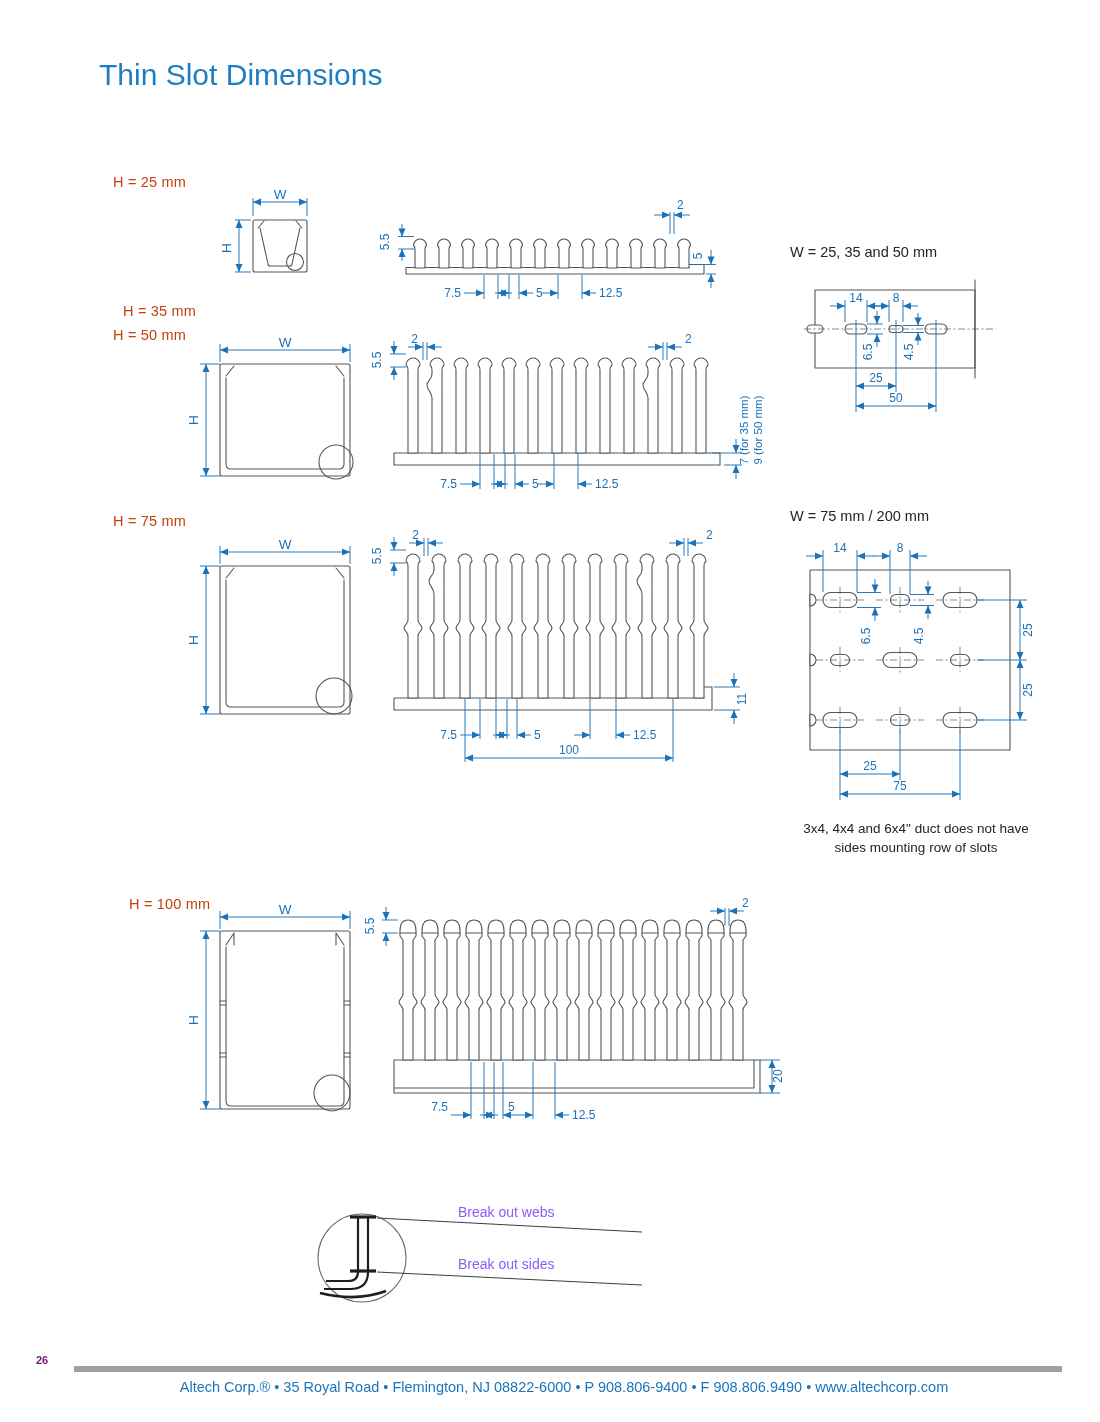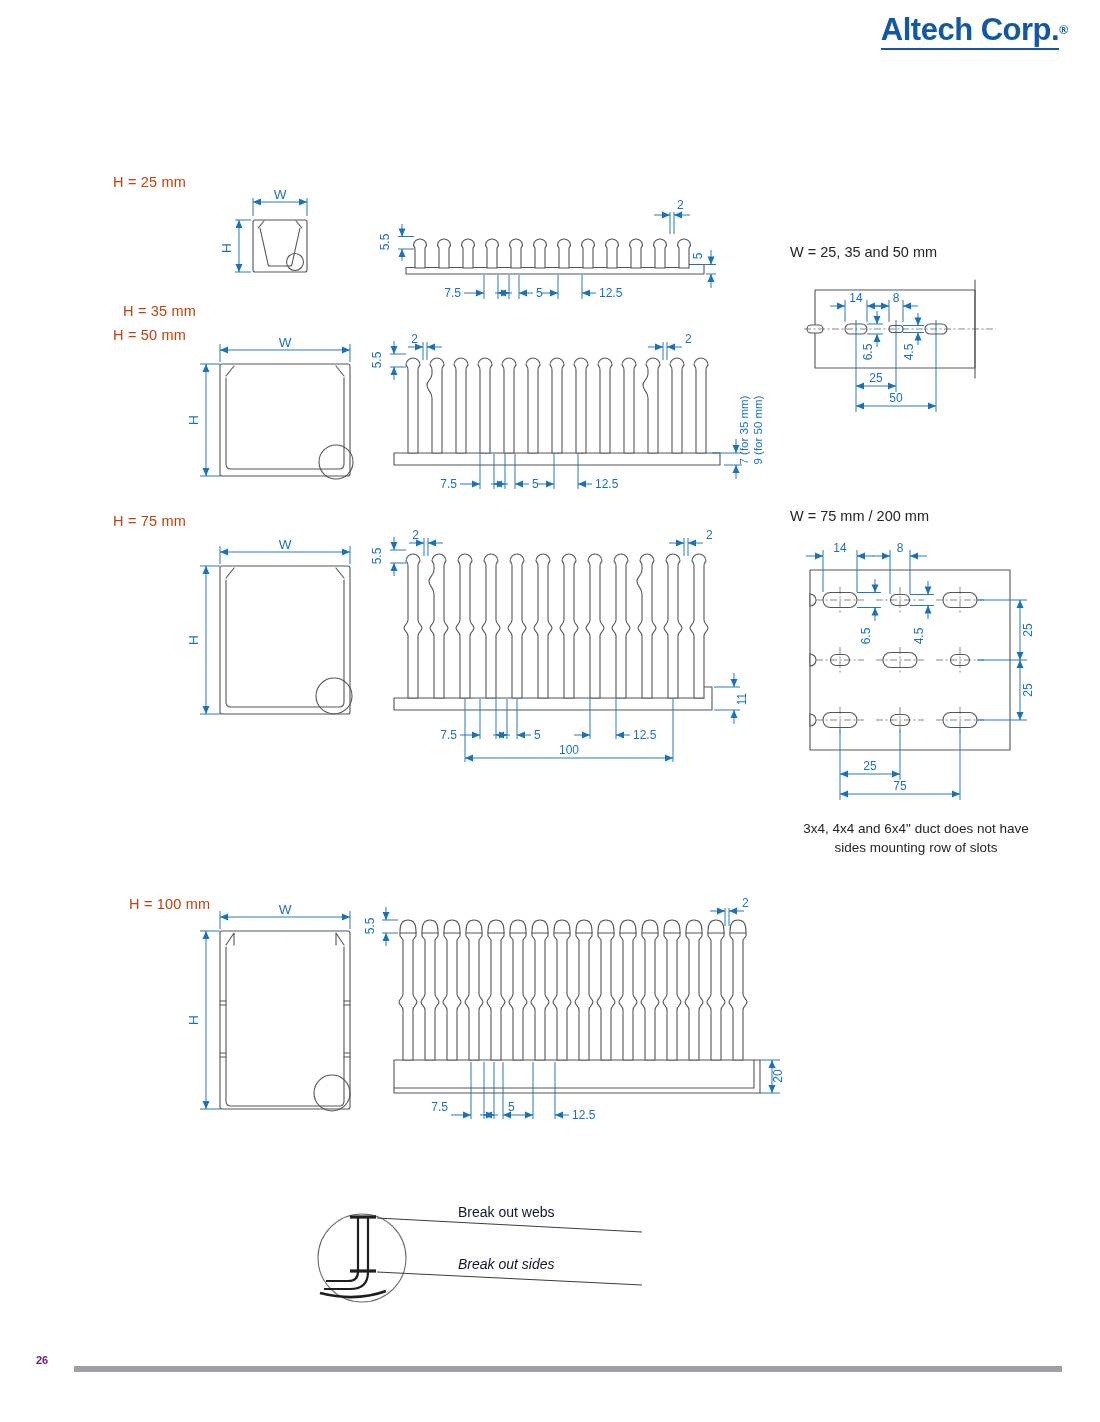--- a/index.html
+++ b/index.html
@@ -9,38 +9,36 @@
   .ln{stroke:#54565a;stroke-width:1.1;fill:none;stroke-linejoin:round;stroke-linecap:round;}
   .lnw{stroke:#54565a;stroke-width:1.1;fill:#ffffff;stroke-linejoin:round;}
   .cl{stroke:#54565a;stroke-width:0.7;fill:none;stroke-dasharray:7 2.5 2 2.5;}
   .dim{stroke:#1c72b8;stroke-width:0.95;fill:none;}
   text.dt{fill:#1c72b8;font-size:12px;font-family:"Liberation Sans",sans-serif;}
   text.dl{fill:#1c72b8;font-size:13.5px;font-family:"Liberation Sans",sans-serif;}
   text.sm{font-size:11.5px;}
   .shead{position:absolute;font-size:14.5px;color:#c2410c;letter-spacing:.2px;}
   .ptitle{position:absolute;font-size:14.5px;color:#232429;text-align:left;}
   .pnote{position:absolute;font-size:13.5px;color:#232429;text-align:center;line-height:1.4;}
-  .blabel{position:absolute;font-size:14px;color:#0f172a;}
+  .blabel{position:absolute;font-size:14px;color:#8b5cf6;}
   #logo{position:absolute;top:12px;right:32px;color:#1358a4;font-weight:bold;}
   #logo .lg{font-size:31px;letter-spacing:-.5px;border-bottom:2.5px solid #1358a4;padding-bottom:1px;}
   #logo .rg{font-size:12px;vertical-align:super;}
   #title{position:absolute;left:99px;top:58px;font-size:30px;color:#1e7ec2;}
   #footer-bar{position:absolute;left:74px;top:1366px;width:988px;height:6px;background:#9d9fa2;}
   #page-num{position:absolute;left:36px;top:1354px;font-size:11px;font-weight:bold;color:#701a75;}
   #footer-line{position:absolute;left:0;right:0;top:1379px;text-align:center;font-size:14.5px;color:#1a75bb;padding-left:28px;}
 </style>
 </head>
 <body>
 
 <div id="page">
 
-  <div id="logo">
-    <span class="lg">Altech Corp.</span><span class="rg">®</span>
-  </div>
-
+
+  <div id="title">Thin Slot Dimensions</div>
 
   <div class="shead" style="left:113px;top:174px;">H = 25 mm</div>
 
   <svg width="130" height="100" style="left:215px;top:190px;" viewBox="0 0 130 100">
     <defs>
       <marker id="aeA" markerWidth="10" markerHeight="8" refX="9" refY="4" orient="auto" markerUnits="userSpaceOnUse">
           <path d="M1,0.5 L9,4 L1,7.5 Z" fill="#1c72b8"></path>
         </marker>
       <marker id="asA" markerWidth="10" markerHeight="8" refX="1" refY="4" orient="auto" markerUnits="userSpaceOnUse">
           <path d="M9,0.5 L1,4 L9,7.5 Z" fill="#1c72b8"></path>
@@ -486,18 +484,19 @@
       <path d="M52,79 H78" stroke="#1f1f22" stroke-width="3.2" fill="none"></path>
       <path d="M60,80 Q60,89 50,89 H28" stroke="#1f1f22" stroke-width="2.2" fill="none"></path>
       <path d="M70,80 Q70,97 52,97 H26" stroke="#1f1f22" stroke-width="2.2" fill="none"></path>
       <path d="M22,101 Q58,110 88,99" stroke="#1f1f22" stroke-width="2.8" fill="none"></path>
     </g>
     <g>
       <path d="M79,26 L344,40 M79,80 L344,93" stroke="#3c3d40" stroke-width="1" fill="none"></path>
     </g>
   </svg>
   <div class="blabel" style="left:458px;top:1204px;">Break out webs</div>
-  <div class="blabel" style="left:458px;top:1256px;font-style:italic;">Break out sides</div>
+  <div class="blabel" style="left:458px;top:1256px;">Break out sides</div>
 
   <div id="page-num">26</div>
   <div id="footer-bar"></div>
+  <div id="footer-line">Altech Corp.® • 35 Royal Road • Flemington, NJ 08822-6000 • P 908.806-9400 • F 908.806.9490 • www.altechcorp.com</div>
 
 </div>
 
 </body></html>

